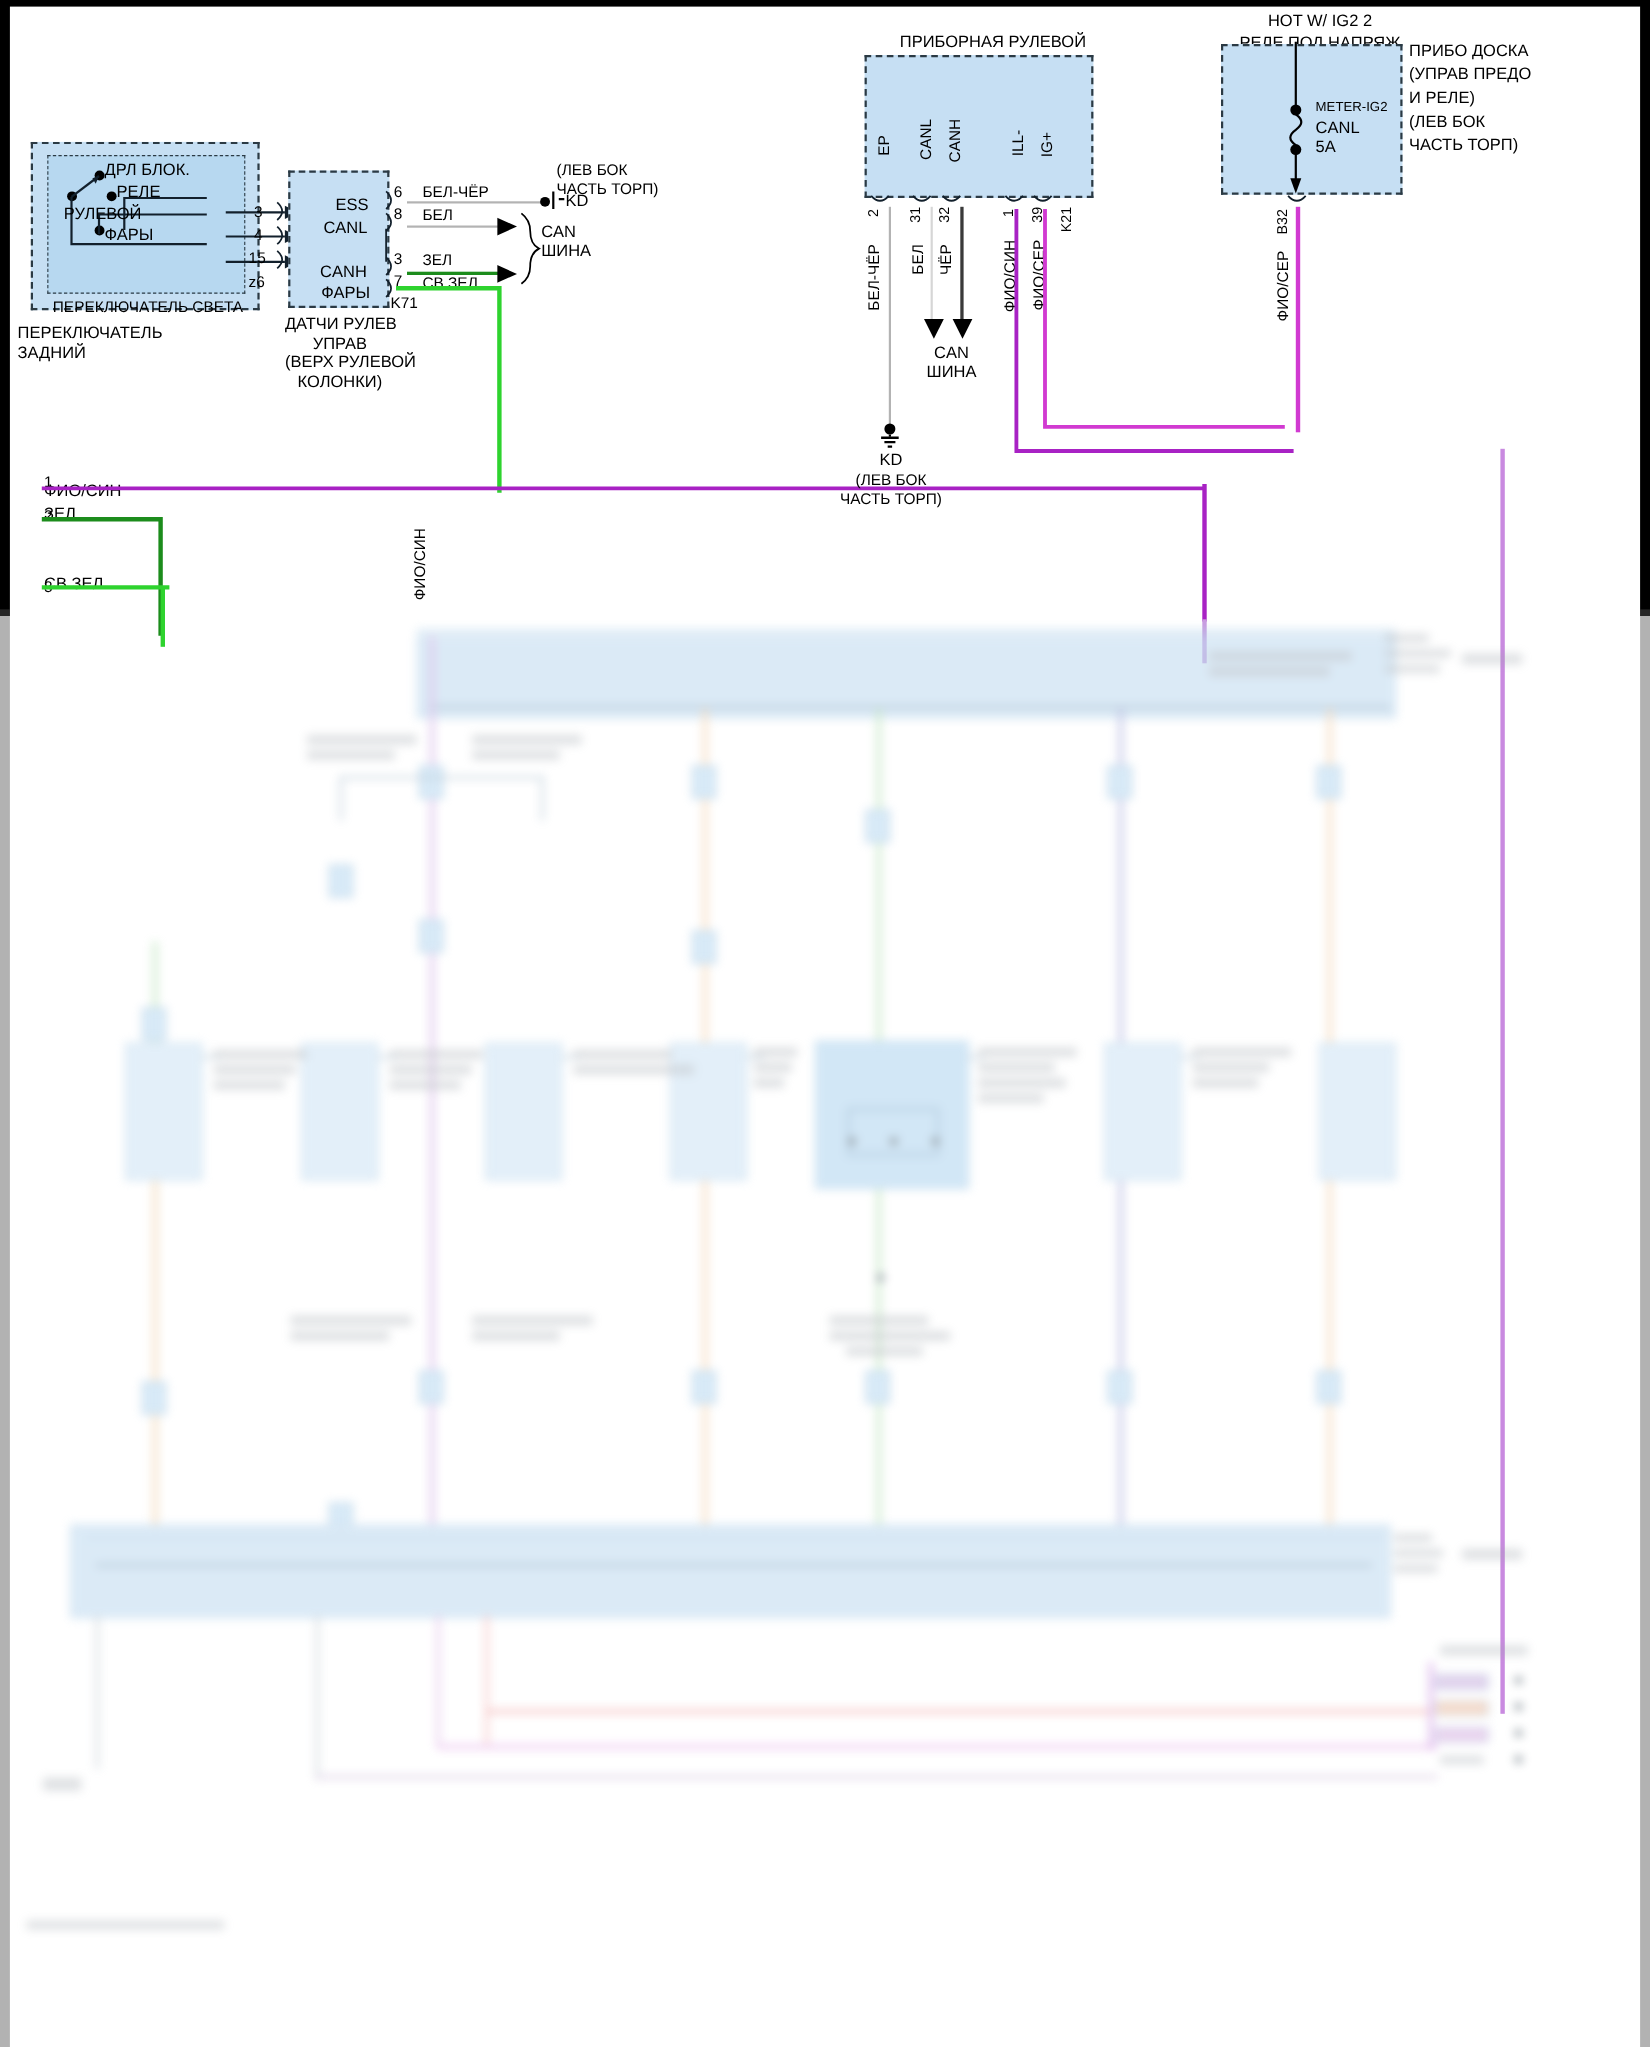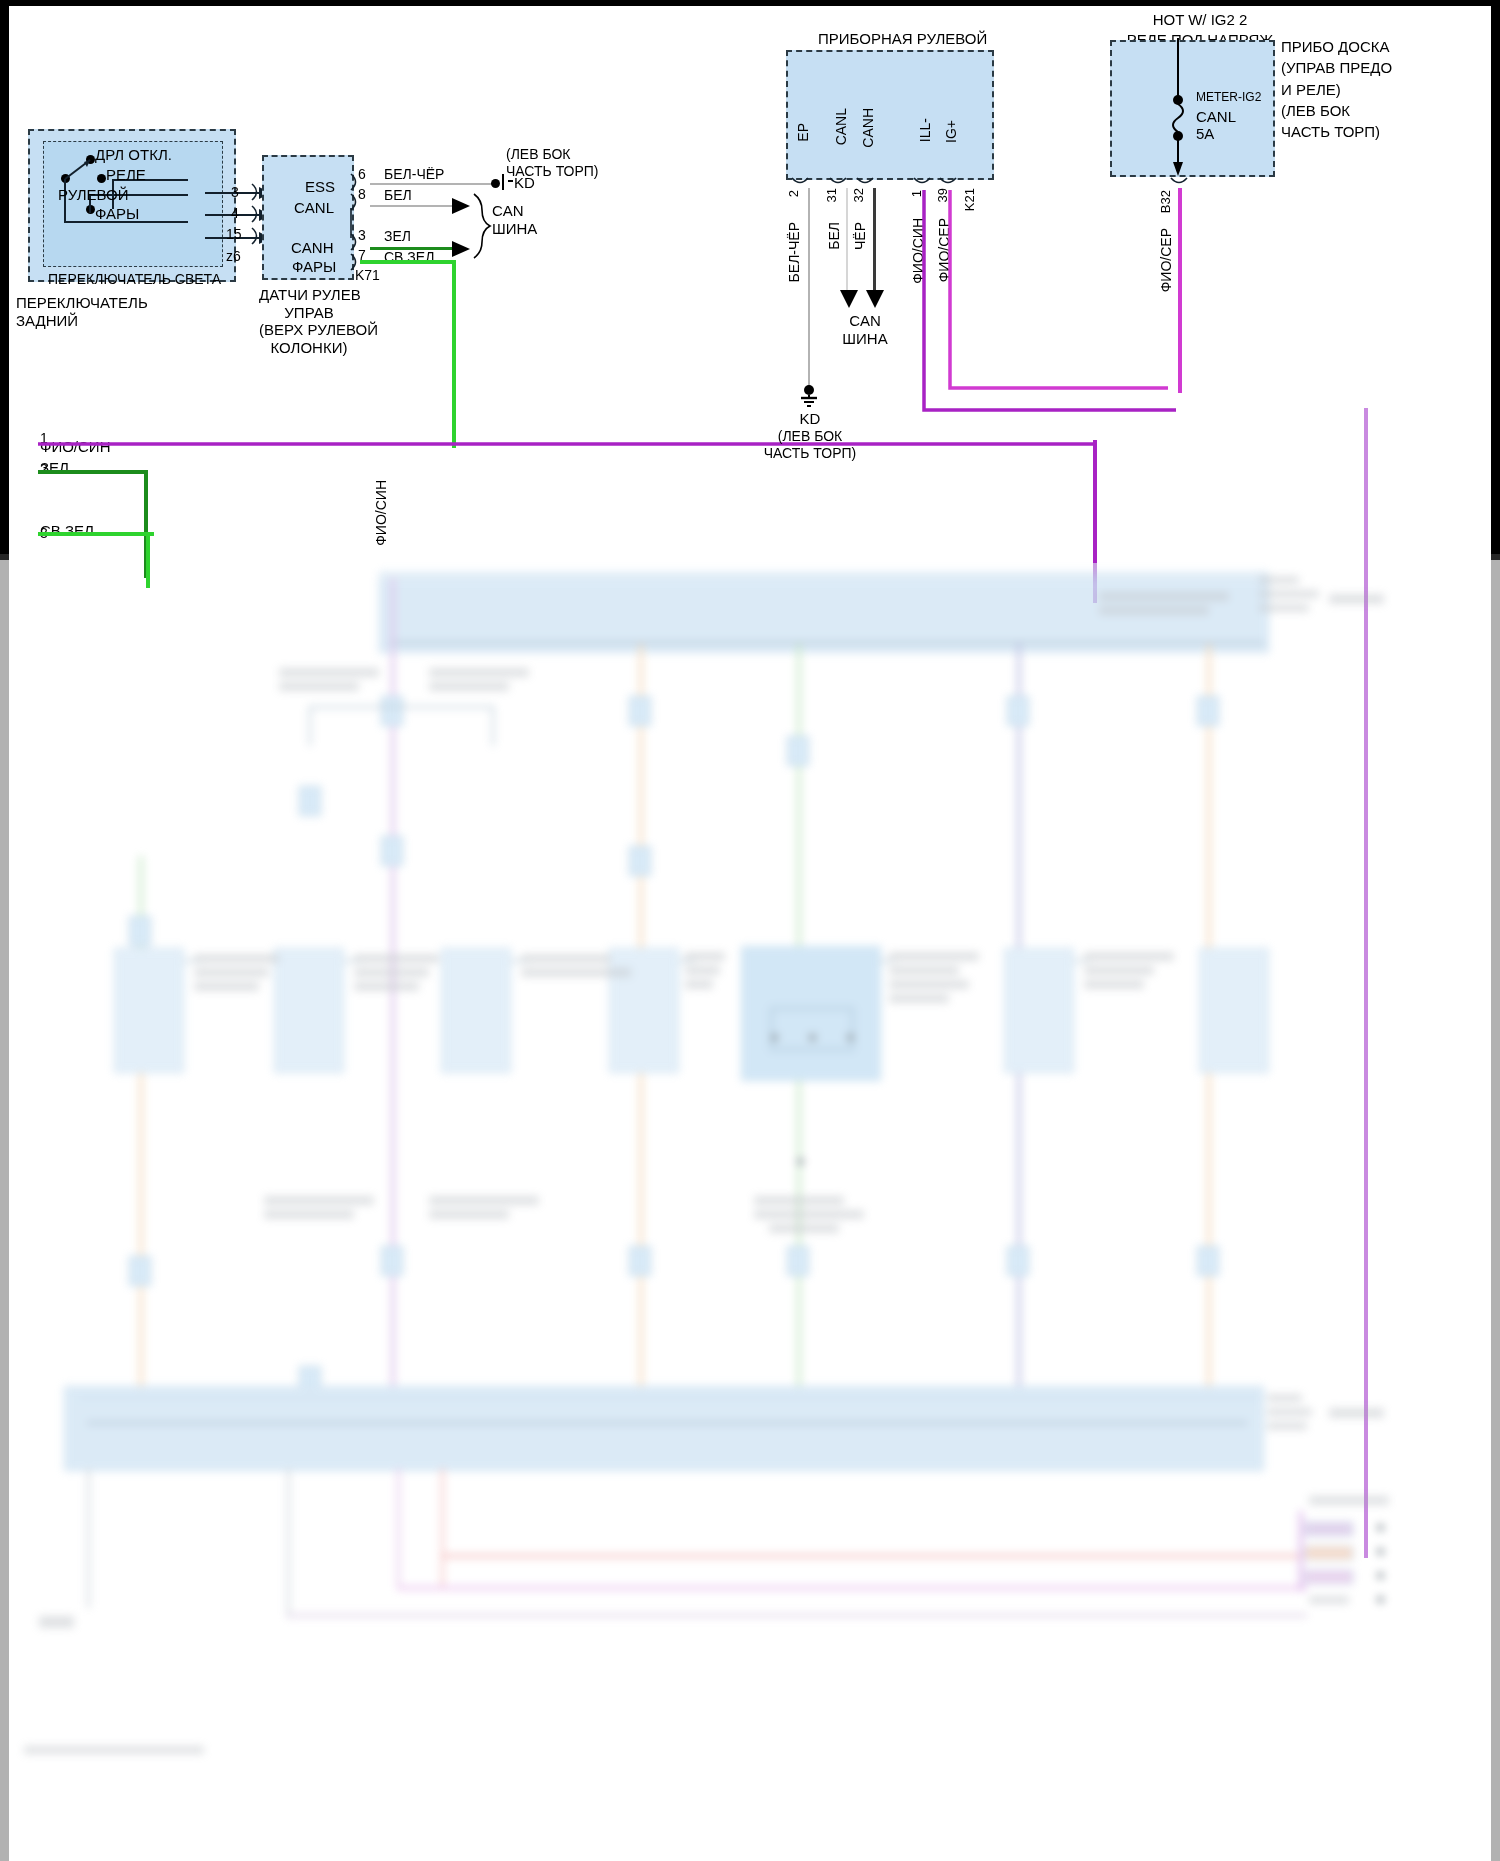--- a/index.html
+++ b/index.html
@@ -53,21 +53,21 @@
 
   <svg style="position:absolute;left:28px;top:129px;width:210px;height:155px;">
     <line x1="37" y1="50" x2="62" y2="31" stroke="#12202c" stroke-width="2"></line>
     <polygon points="62,31 56,33 59,38" fill="#12202c"></polygon>
     <path d="M37 50 L 37 93 L 160 93" fill="none" stroke="#12202c" stroke-width="2"></path>
     <path d="M62 84 L 62 66 L 160 66" fill="none" stroke="#12202c" stroke-width="2"></path>
     <path d="M62 84 L 160 84" fill="none" stroke="#12202c" stroke-width="0"></path>
     <path d="M85 80 L 85 51 L 160 51" fill="none" stroke="#12202c" stroke-width="2"></path>
   </svg>
 
-  <div class="lbl" style="left:95px;top:146px;font-size:15px;">ДРЛ ОТКЛ.</div>
+  <div class="lbl" style="left:95px;top:146px;font-size:15px;">ДРЛ БЛОК.</div>
   <div class="lbl" style="left:106px;top:166px;font-size:15px;">РЕЛЕ</div>
   <div class="lbl" style="left:58px;top:186px;font-size:15px;">РУЛЕВОЙ</div>
   <div class="lbl" style="left:95px;top:205px;font-size:15px;">ФАРЫ</div>
 
   <div class="lbl" style="left:48px;top:271px;font-size:14px;">ПЕРЕКЛЮЧАТЕЛЬ СВЕТА</div>
   <div class="lbl" style="left:16px;top:294px;font-size:15px;">ПЕРЕКЛЮЧАТЕЛЬ
 ЗАДНИЙ</div>
 
   <svg style="position:absolute;left:205px;top:175px;width:80px;height:110px;">
     <line x1="0" y1="18" x2="54" y2="18" stroke="#12202c" stroke-width="2"></line>

